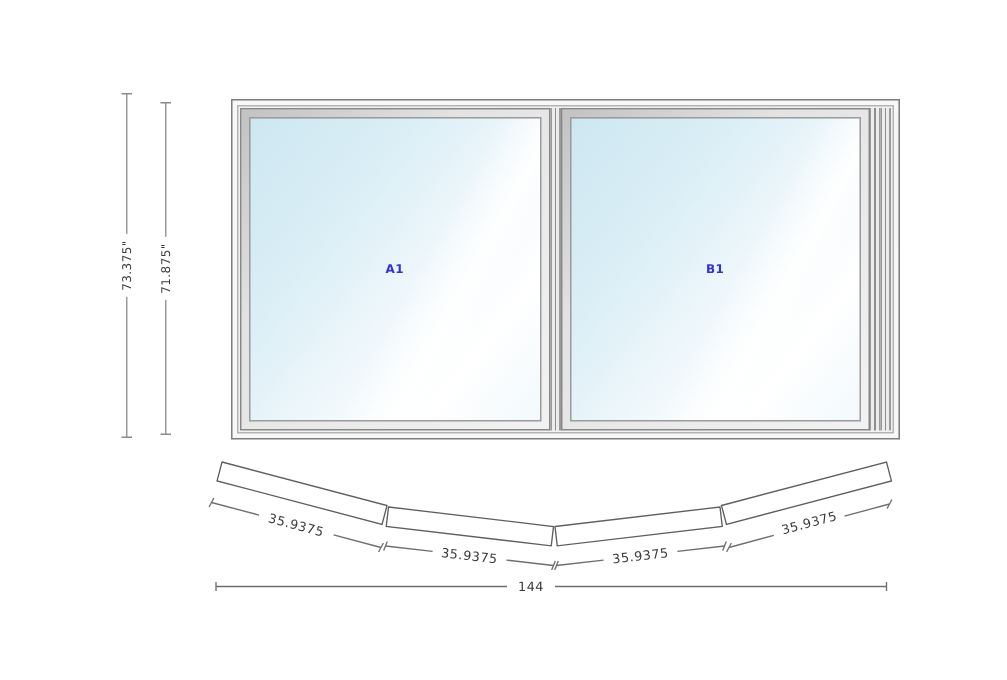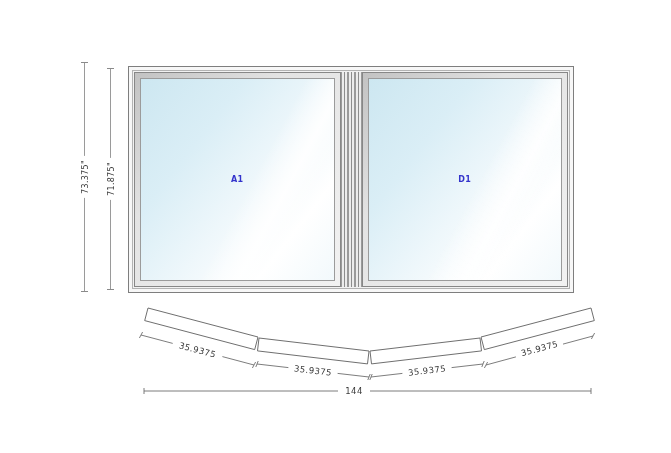--- a/index.html
+++ b/index.html
@@ -19,21 +19,21 @@
   .vdim-cap.bottom { bottom:0; }
   .vdim-label {
     position:absolute; left:50%; top:50%;
     transform:translate(-50%,-50%) rotate(-90deg);
     background:#ffffff; padding:1px 4px;
     font-size:8px; color:#3a3a3a; white-space:nowrap; letter-spacing:.3px;
   }
 
   
   .unit {
-    position:absolute; left:128px; top:66px; width:446px; height:227px;
+    position:absolute; left:154px; top:66px; width:446px; height:227px;
     border:1px solid #7e7e7e;
     background:#f2f2f2;
     box-shadow: inset 0 0 0 3px #f7f7f7, inset 0 0 0 4px #b3b3b3;
     padding:5px;
     display:flex;
   }
   .panel {
     flex:1; height:100%;
     border:1px solid #878787;
     background:linear-gradient(135deg,#c2c2c2 0%,#e3e3e3 35%,#f2f2f2 100%);
@@ -79,27 +79,27 @@
     <div class="vdim-label">71.875"</div>
   </div>
 
   <div class="unit">
     <div class="panel">
       <div class="glass">
         <span class="plabel">A1</span>
       </div>
     </div>
     <div class="mullion"></div>
+    <div class="panel">
+      <div class="glass">
+        <span class="plabel">B1</span>
+      </div>
+    </div>
     <div class="mullion"></div>
     <div class="mullion"></div>
-    <div class="panel">
-      <div class="glass">
-        <span class="plabel">D1</span>
-      </div>
-    </div>
   </div>
 
   <svg id="plan-svg" width="671" height="453" viewBox="0 0 671 453">
 
     <polygon class="slab" points="148,308 258,337 254.7,349.6 144.7,320.6"></polygon>
     <polygon class="slab" points="259,338 369,351 367.5,363.9 257.5,350.9"></polygon>
     <polygon class="slab" points="370,351 480,338 481.5,350.9 371.5,363.9"></polygon>
     <polygon class="slab" points="481,337 591,308 594.3,320.6 484.3,349.6"></polygon>
 
     <g>

